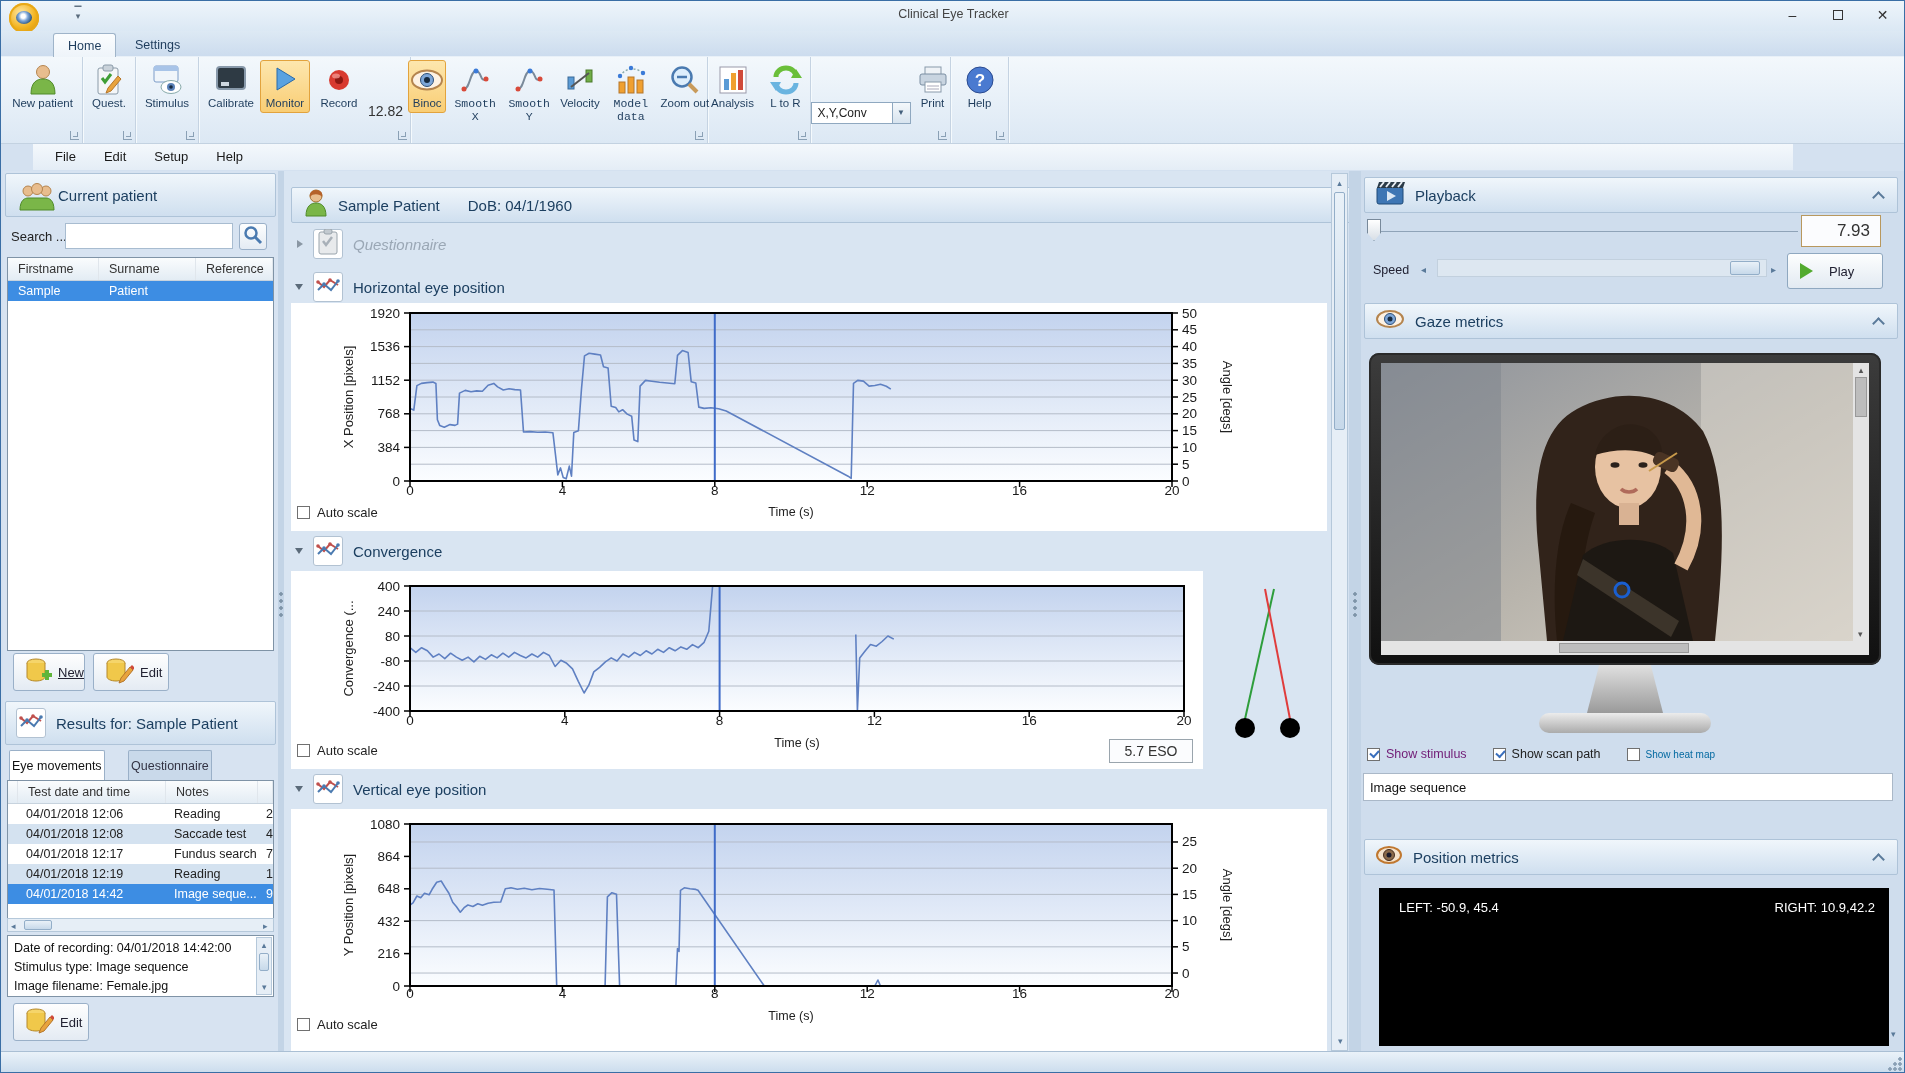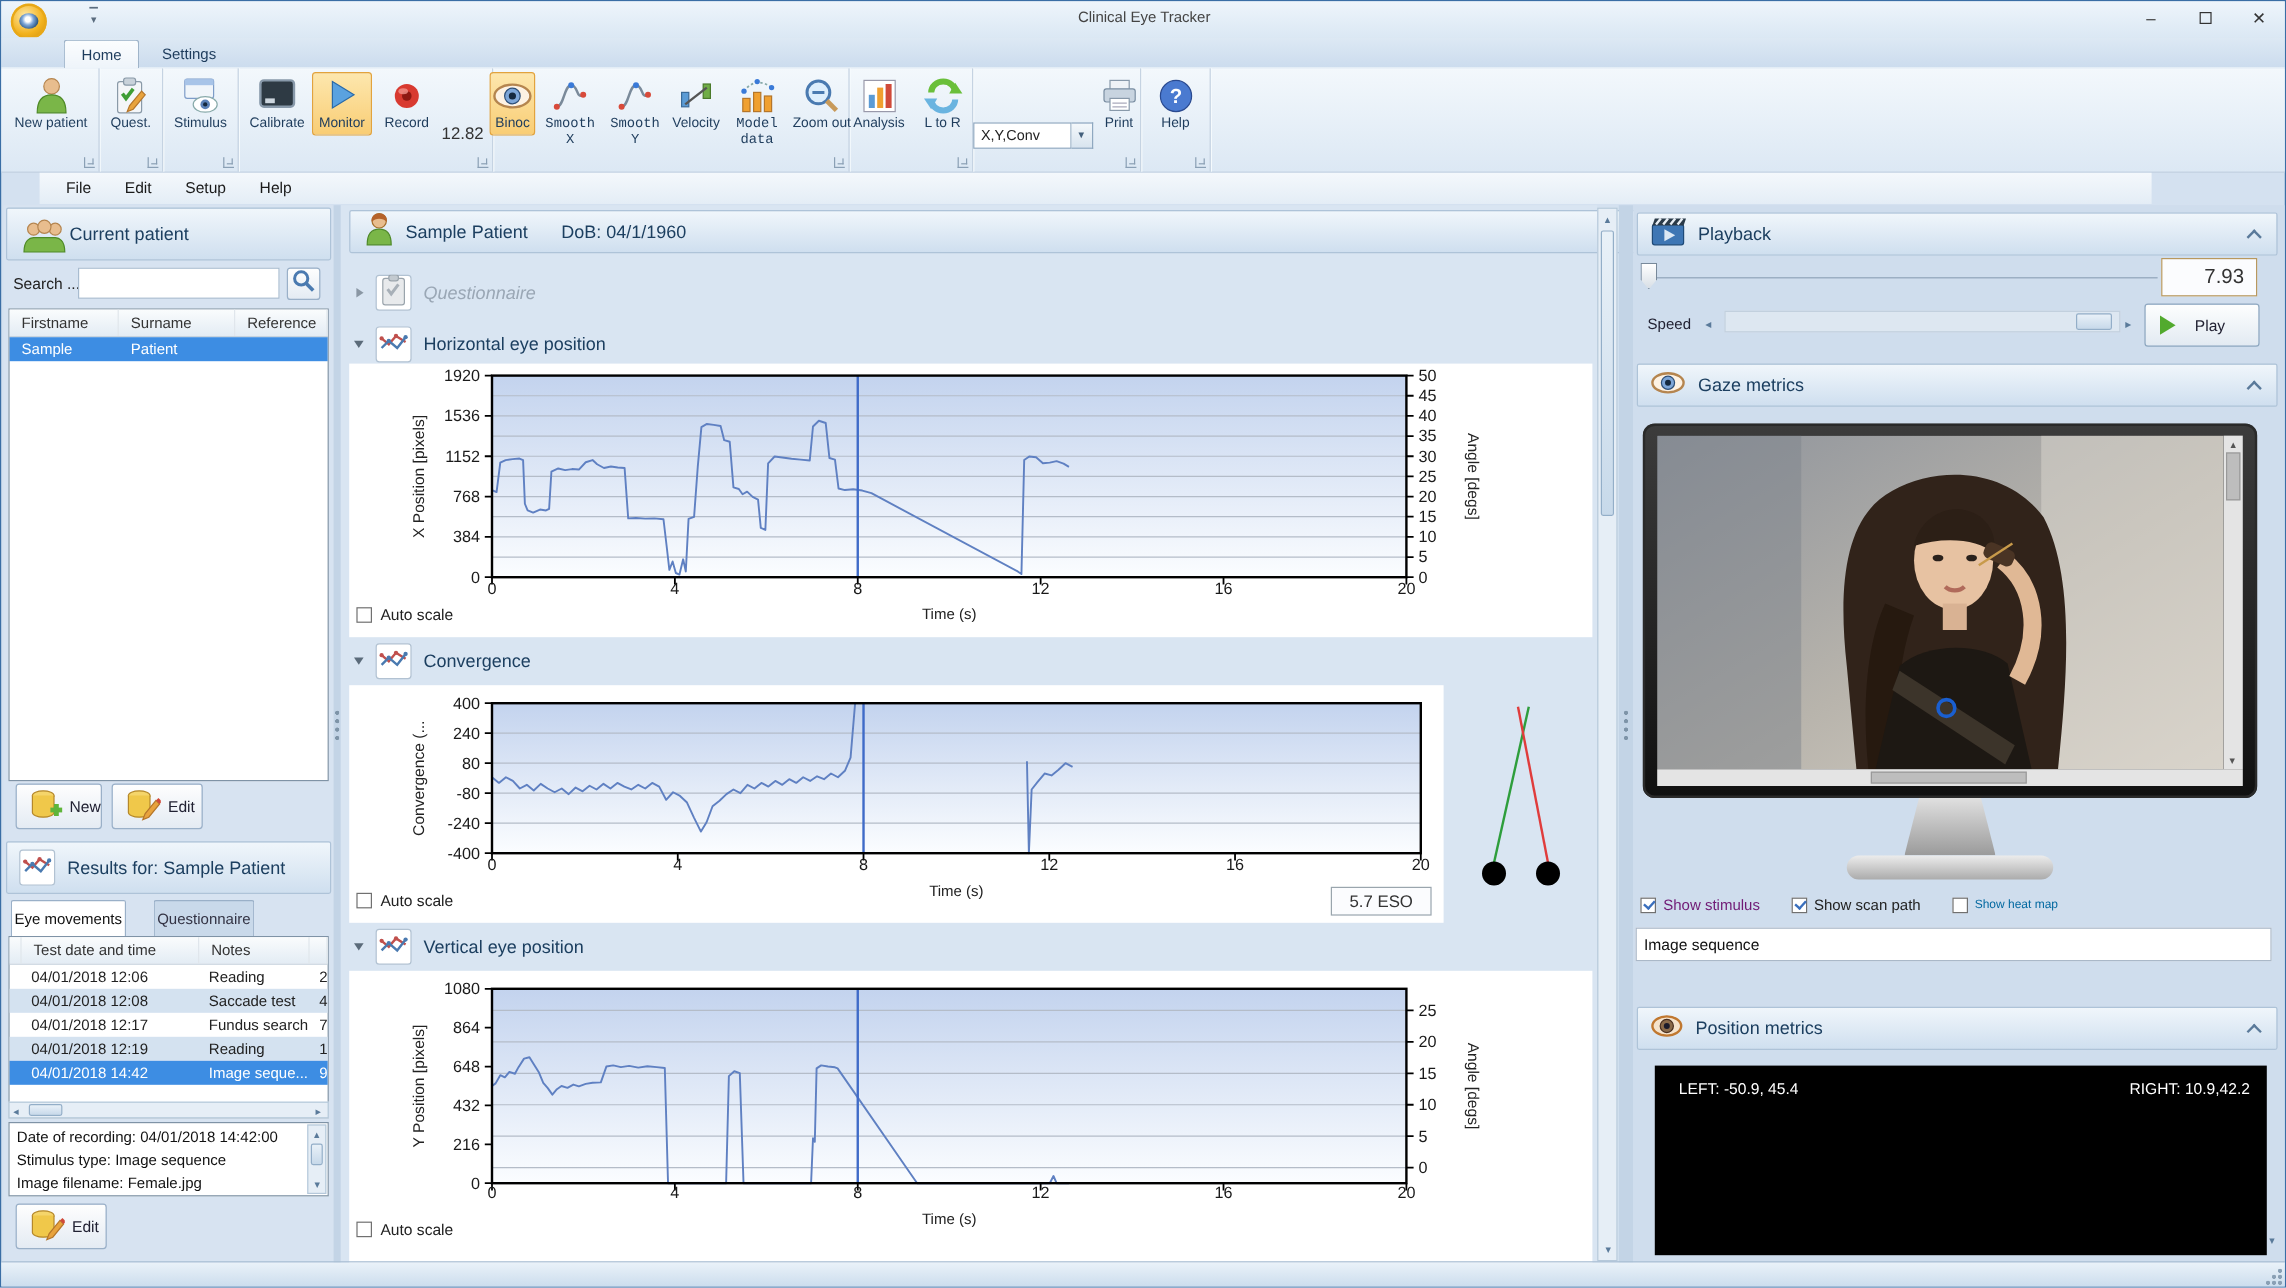--- a/index.html
+++ b/index.html
@@ -342,21 +342,21 @@
         <div class="th" style="width: 97px;">Surname</div>
         <div class="th" style="width: 77px;">Reference</div>
       </div>
       <div class="trow sel">
         <div class="td" style="width: 91px;">Sample</div>
         <div class="td" style="width: 97px;">Patient</div>
         <div class="td" style="width: 77px;"></div>
       </div>
     </div>
 
-  <div class="sbbtn" style="left:12px;top:652px;width:72px;">
+  <div class="sbbtn" style="left:12px;top:652px;width:72px;text-decoration:underline;">
     <span><svg width="28" height="28" viewBox="0 0 28 28">
           <ellipse cx="12" cy="6" rx="9" ry="4" fill="#f5d56a" stroke="#b5882a"></ellipse>
           <path d="M3,6 L3,20 C3,22 7,24 12,24 C17,24 21,22 21,20 L21,6" fill="#f0c84a" stroke="#b5882a"></path>
           <line x1="22" y1="21" x2="22" y2="21"></line>
           <rect x="18" y="16" width="10" height="4" fill="#5fb53a"></rect>
           <rect x="21" y="13" width="4" height="10" fill="#5fb53a"></rect>
         </svg></span>
     <span>New</span>
   </div>
   <div class="sbbtn" style="left:92px;top:652px;width:76px;">
@@ -454,21 +454,21 @@
         </svg></span>
     <span>Edit</span>
   </div>
 
   <div class="abs" style="left:277px;top:170px;width:6px;height:882px;background:#c3d4e6;">
     <div class="vsplit-dots" style="margin:420px auto 0;"></div>
   </div>
 
   <div class="abs" style="left:283px;top:170px;width:1047px;height:882px;background:#d9e5f2;"></div>
 
-  <div class="phdr abs" style="left:290px;top:174px;width:1208px;height:36px;">
+  <div class="phdr abs" style="left:290px;top:186px;width:1208px;height:36px;">
     <span style="margin-left:12px;"><svg width="24" height="28" viewBox="0 0 24 28">
           <circle cx="12" cy="7" r="6" fill="#e8bd8e" stroke="#a5702e"></circle>
           <path d="M12,1 C7,1 5,5 6,8 C9,4 16,5 18,8 C19,4 17,1 12,1 Z" fill="#b5622a"></path>
           <path d="M2,27 C2,17 7,14 12,14 C17,14 22,17 22,27 Z" fill="#7ab648" stroke="#4f8a28"></path>
         </svg></span>
     <span class="ptitle">Sample Patient</span>
     <span class="ptitle" style="margin-left:28px;">DoB: 04/1/1960</span>
     <span class="chevdn"></span>
   </div>
 

